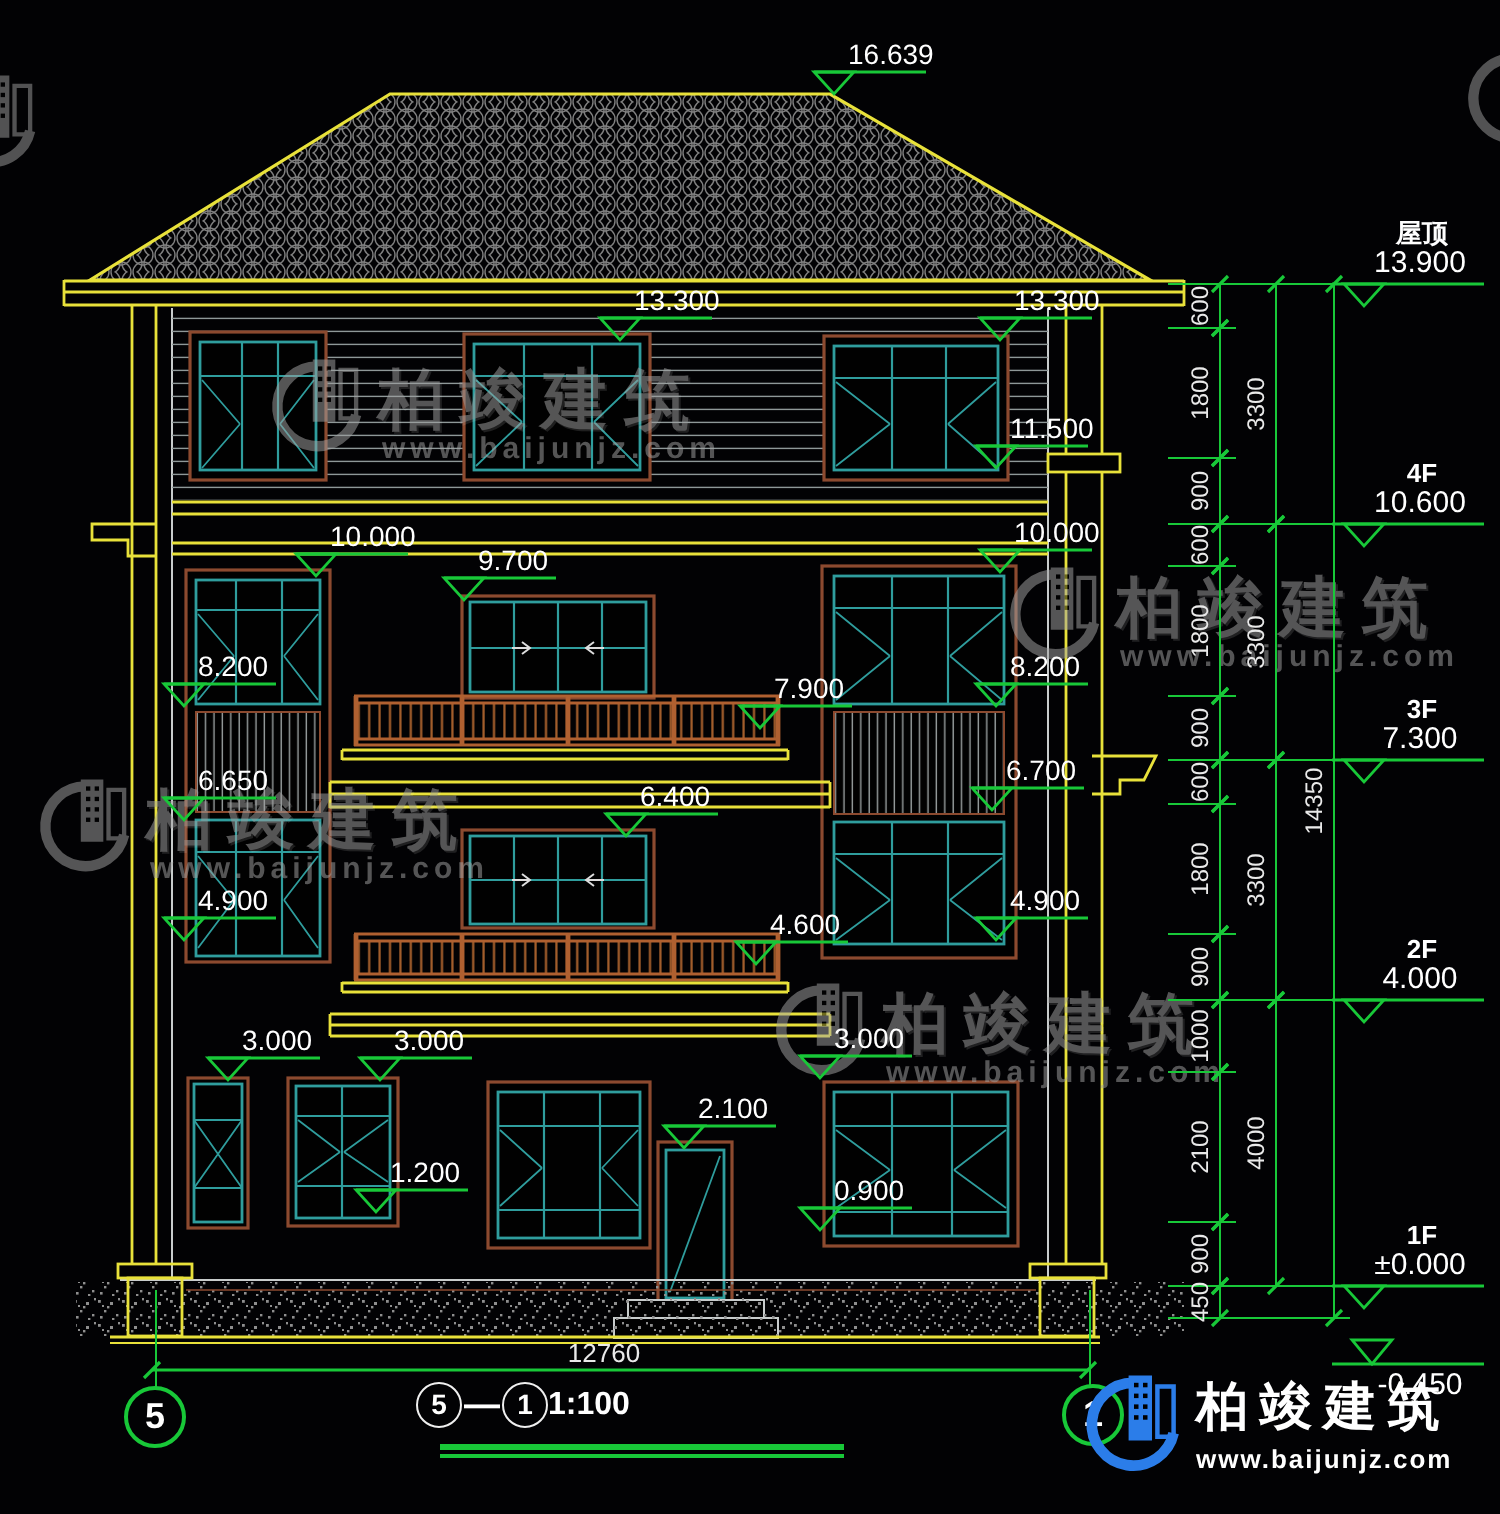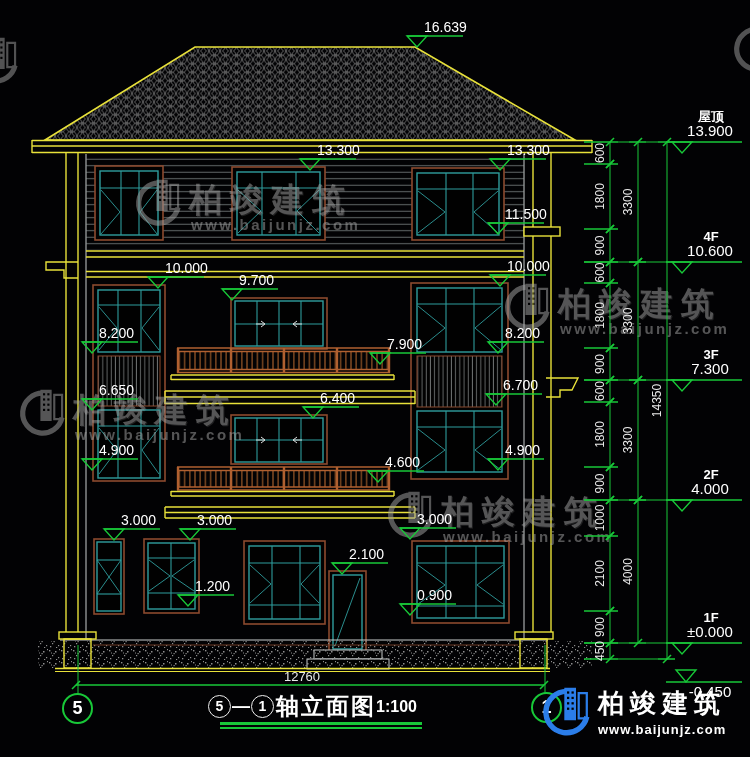--- a/index.html
+++ b/index.html
@@ -602,21 +602,20 @@
       </g>
 </svg>
 
 <div class="bub" style="left:62px;top:693px;">5</div>
 <div class="bub" style="left:531px;top:692px;">1</div>
 
 <div class="title">
   <span class="tcirc">5</span>
   <span class="tsep">—</span>
   <span class="tcirc">1</span>
-  <span class="tname">轴立面图</span>
   <span class="tscale">1:100</span>
 </div>
 <div class="tline1"></div>
 <div class="tline2"></div>
 
 <div class="brand">
   <svg width="54" height="58" viewBox="0 0 60 64" style="color:#2b7de9">
         <use href="#bj-logo"></use>
       </svg>
   <div class="brand-name">柏竣建筑</div>

